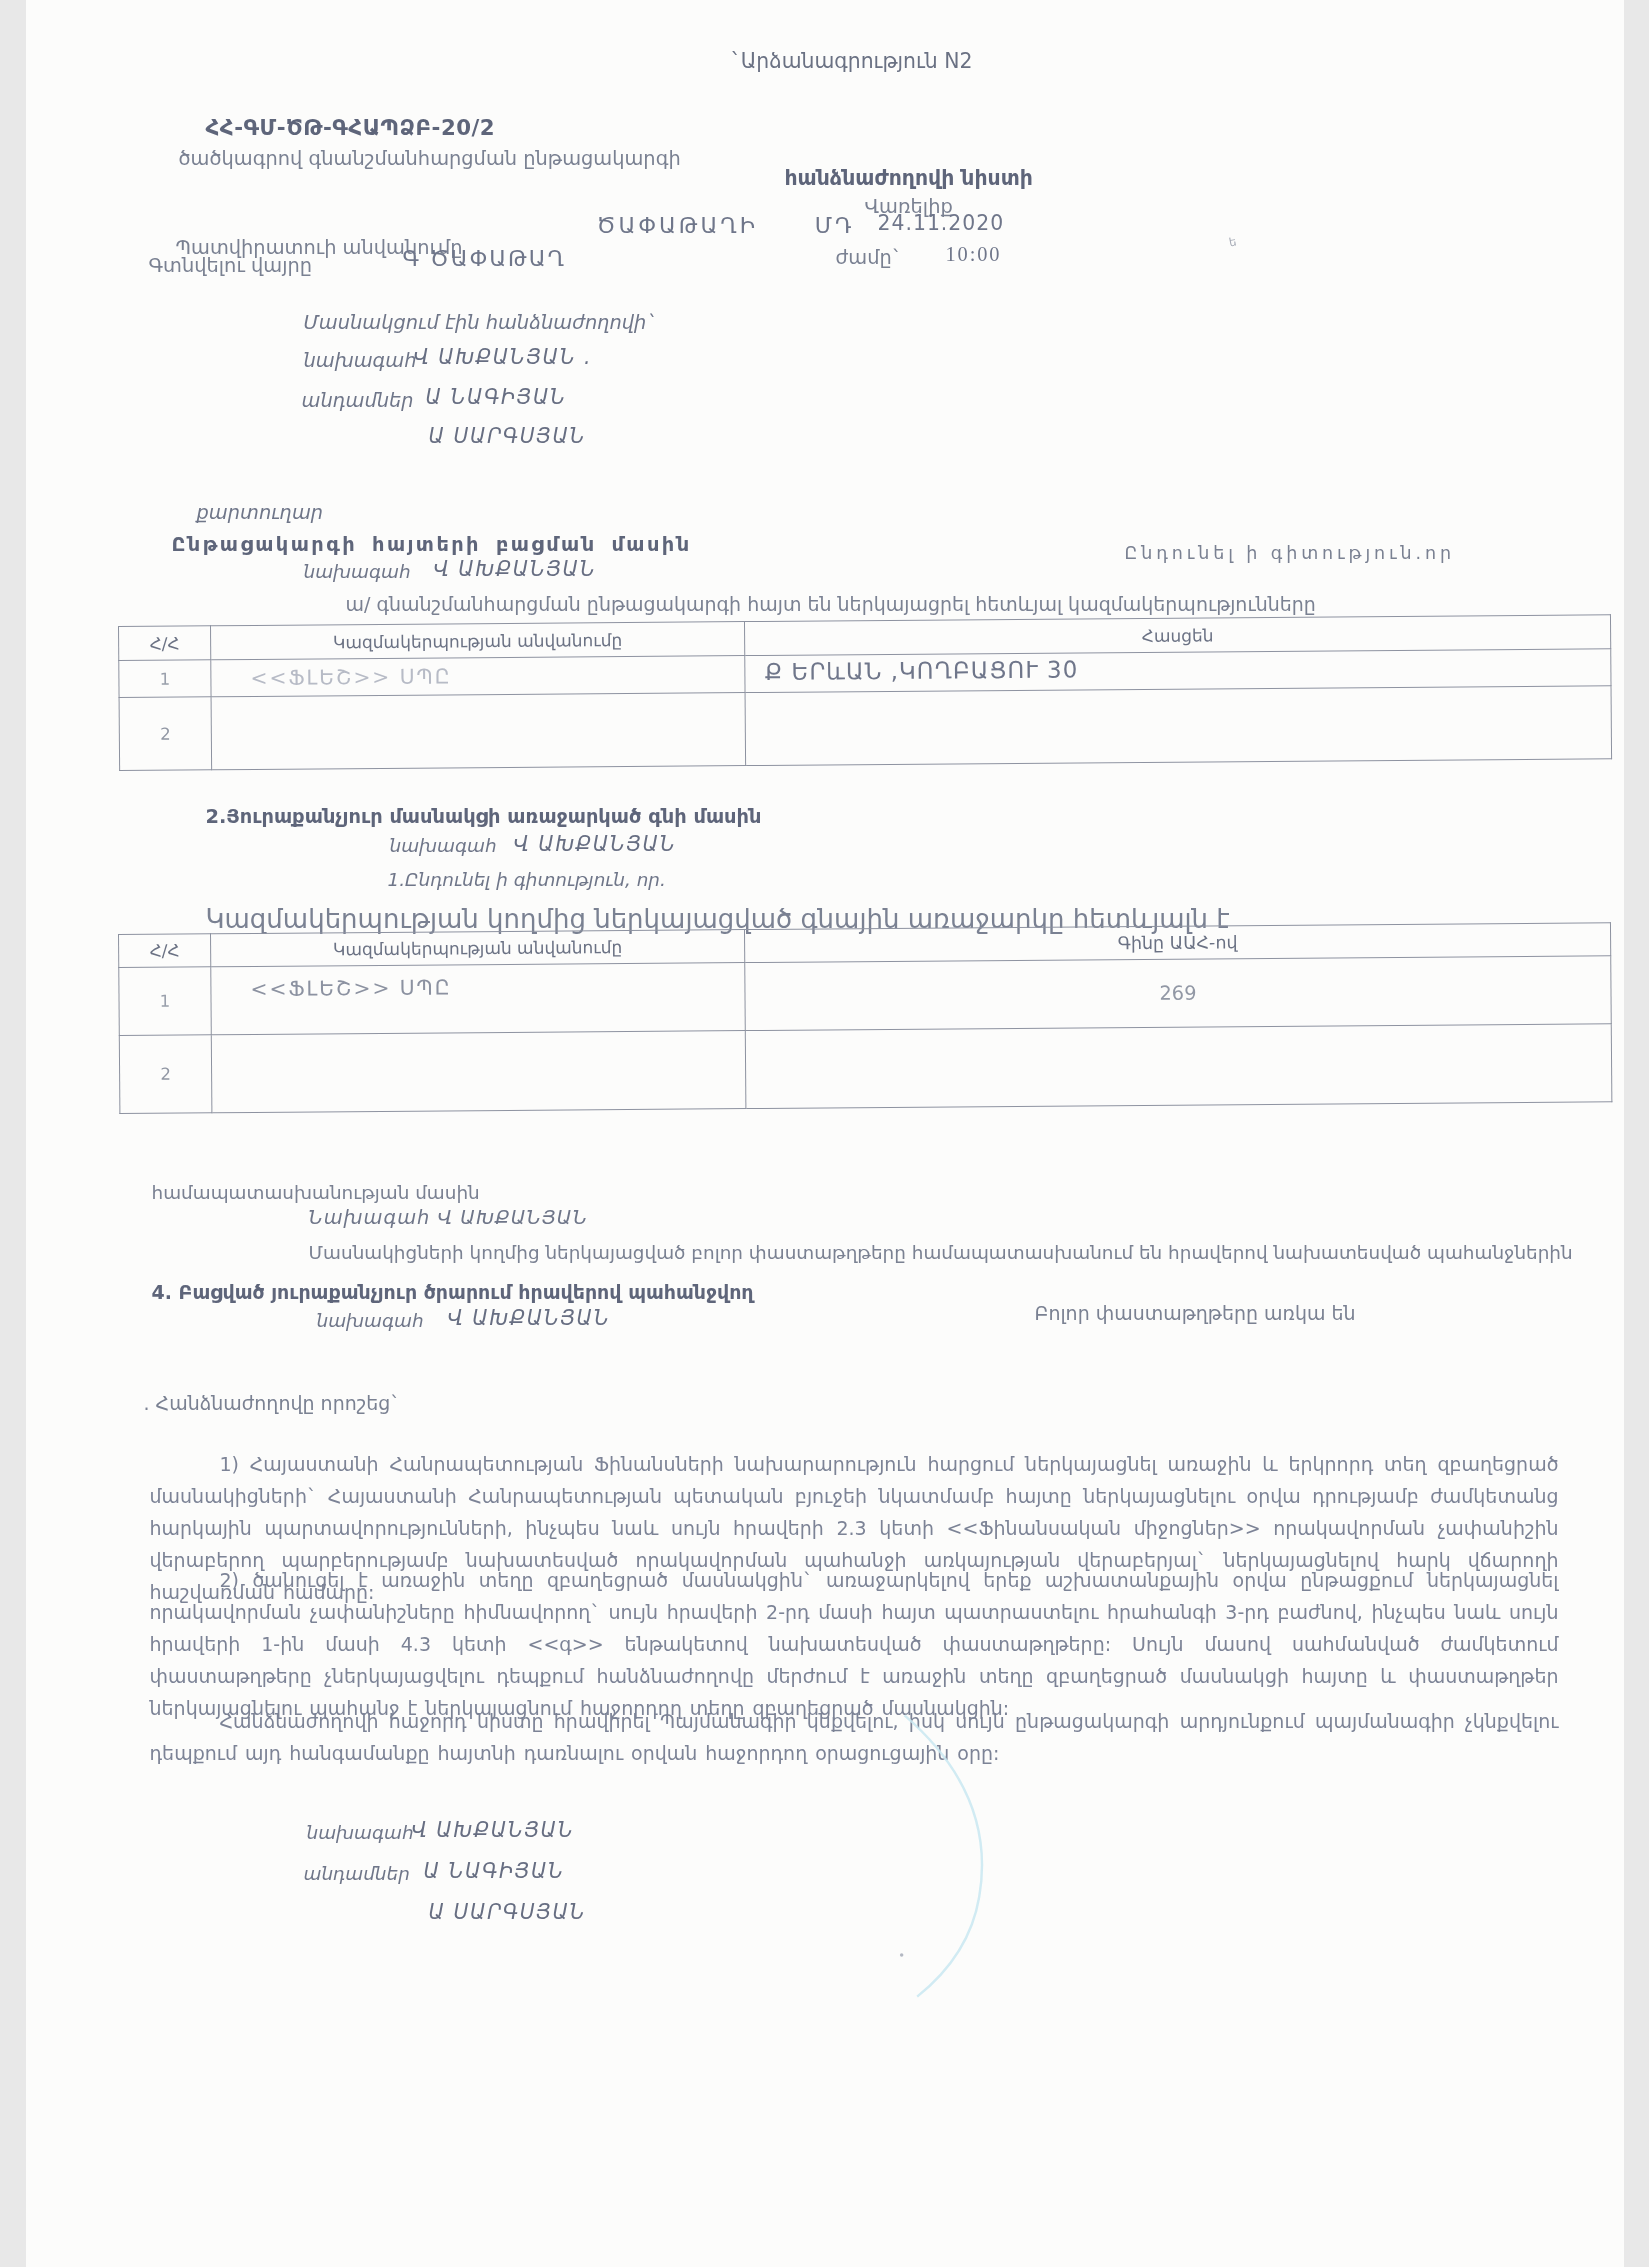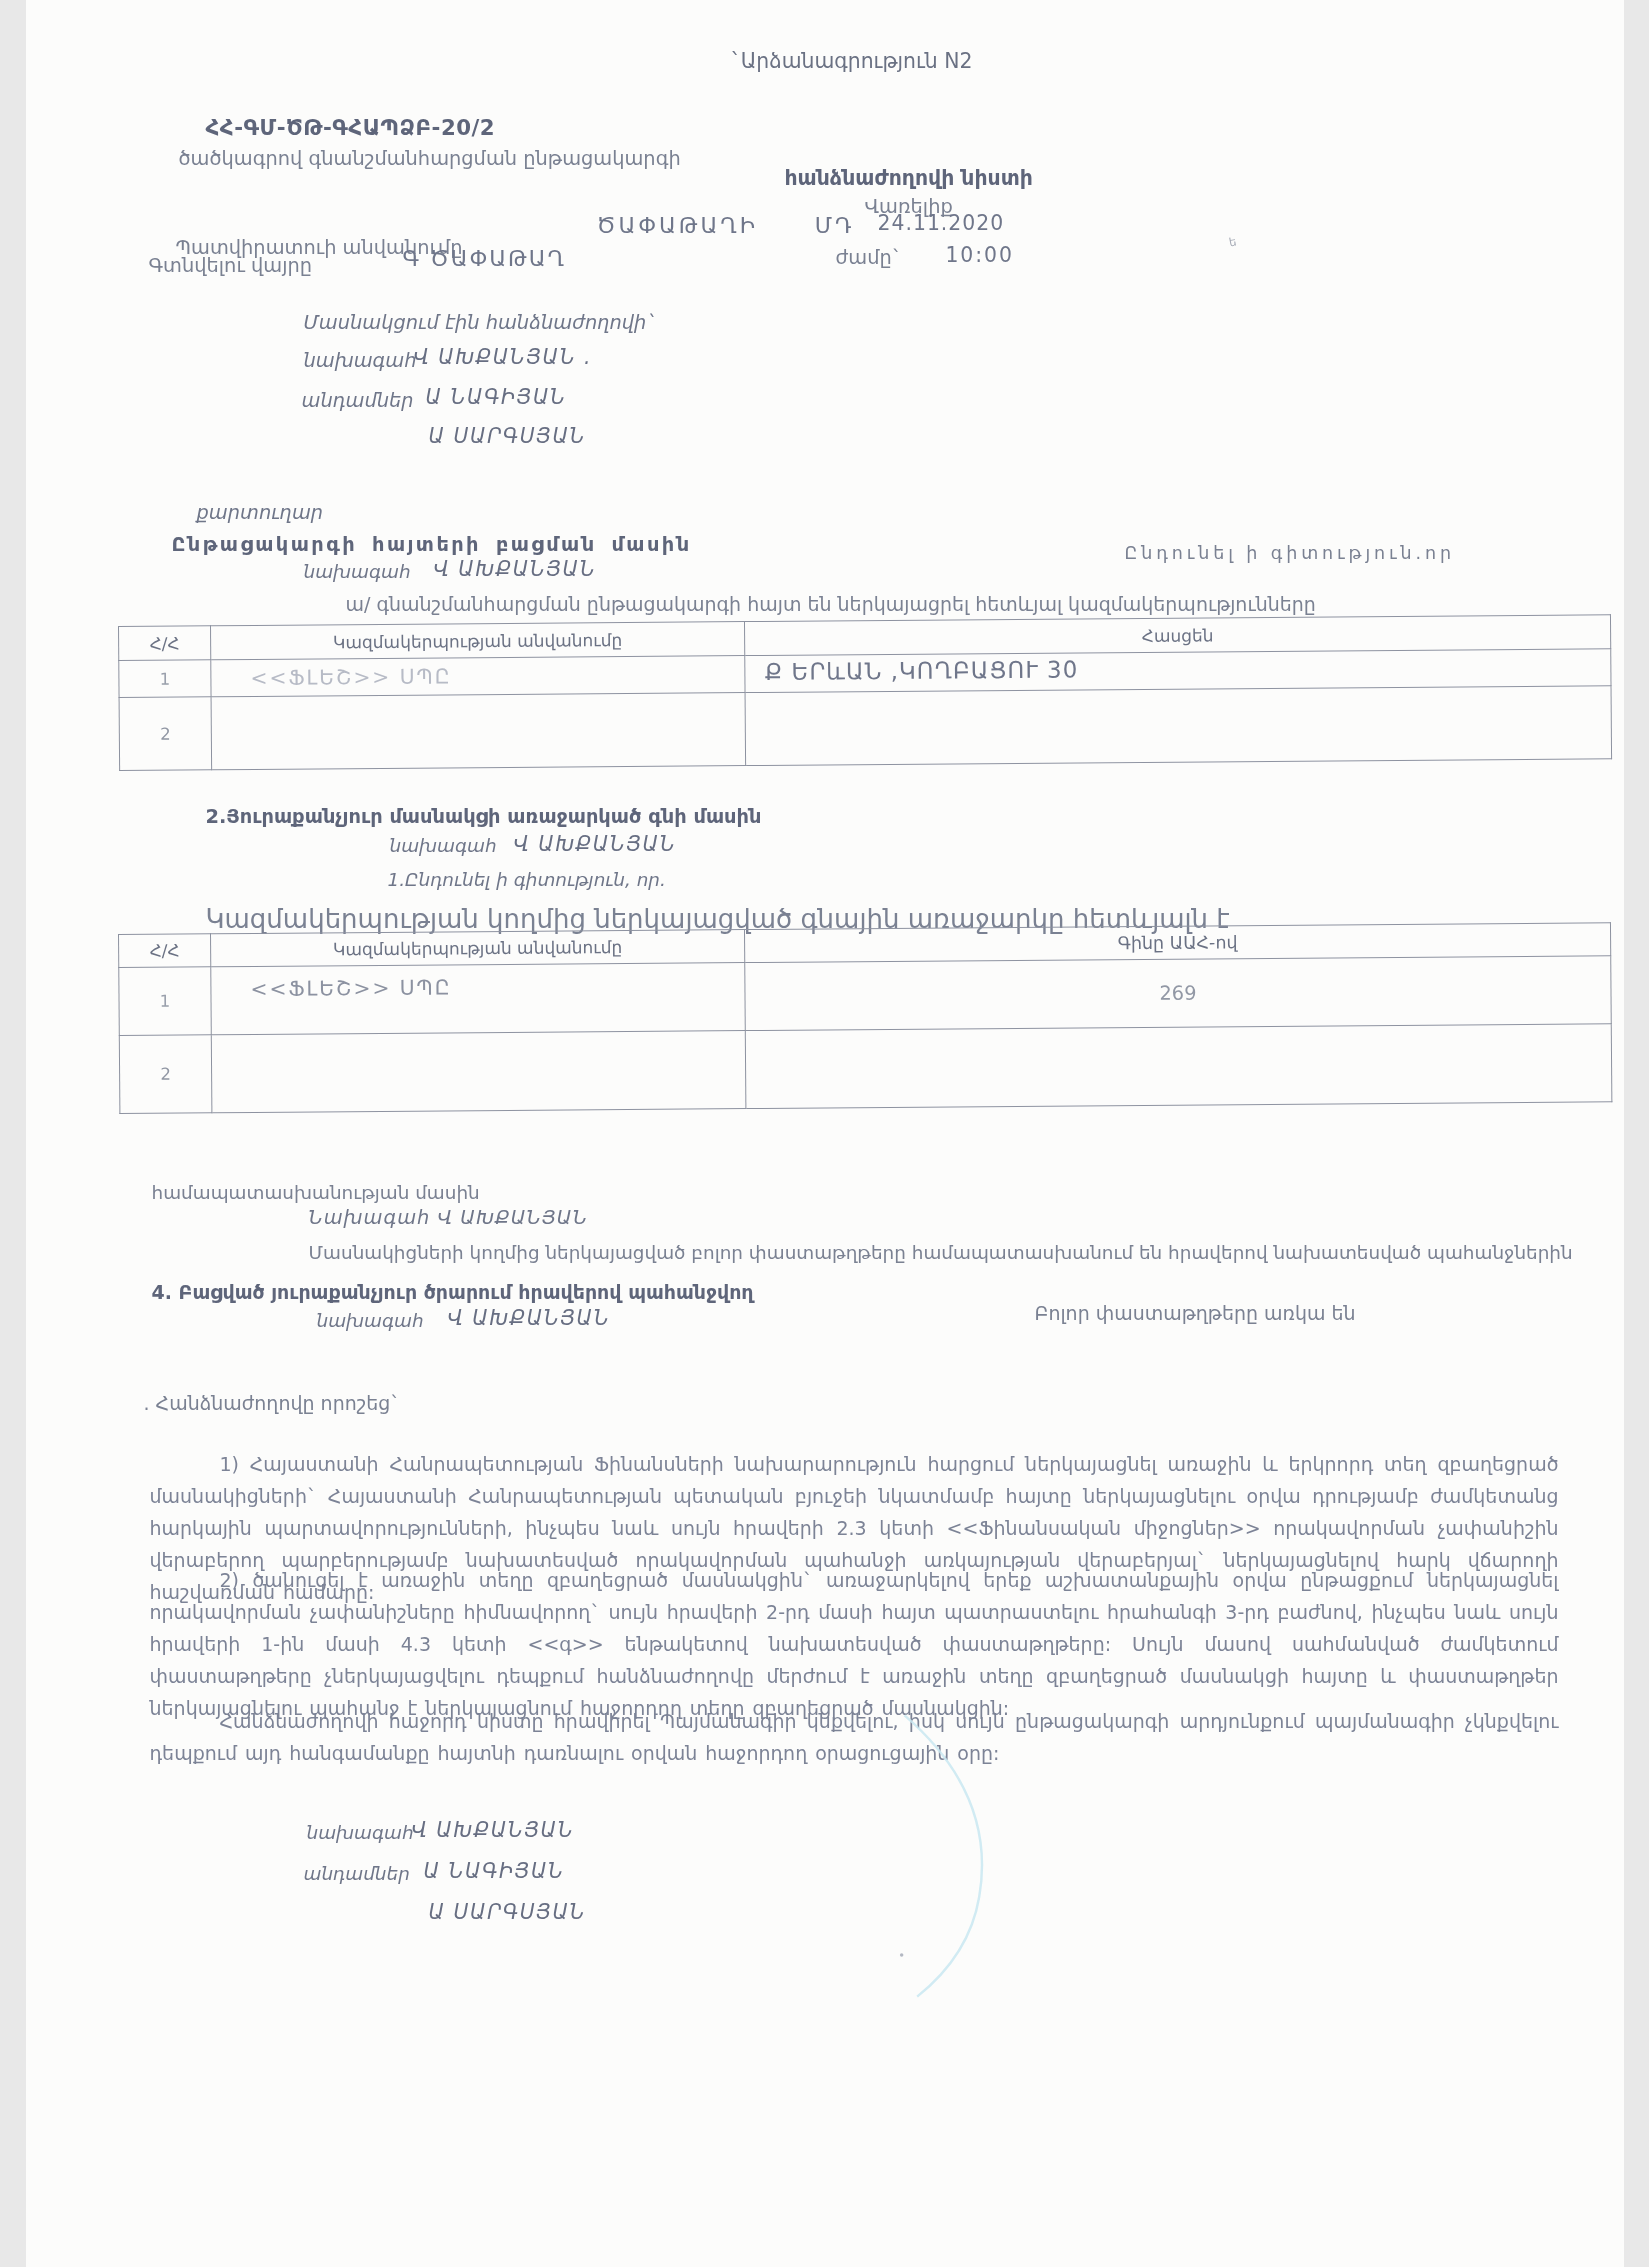--- a/index.html
+++ b/index.html
@@ -47,21 +47,21 @@
   <div class="abs boldhead" style="left:759px;top:166px;font-size:20.4px;">հանձնաժողովի նիստի</div>
   <div class="abs print" style="left:839px;top:195px;">Վառելիք</div>
 
   <div class="abs print" style="left:116px;top:236px;margin-left:34px;">Պատվիրատուի անվանումը</div>
   <div class="abs hw" style="left:571px;top:213px;font-size:22px;letter-spacing:2.9px;word-spacing:47px;">ԾԱՓԱԹԱՂԻ ՄԴ</div>
   <div class="abs hw" style="left:852px;top:211px;font-size:20.4px;letter-spacing:1px;">24.11.2020</div>
 
   <div class="abs print" style="left:123px;top:254px;">Գտնվելու վայրը</div>
   <div class="abs hw" style="left:377px;top:246px;font-size:22px;letter-spacing:1.9px;">Գ ԾԱՓԱԹԱՂ</div>
   <div class="abs print" style="left:810px;top:246px;">ժամը`</div>
-  <div class="abs hw" style="left:920px;top:243px;font-size:20.4px;letter-spacing:1.9px;">10:00</div>
+  <div class="abs hw" style="left:920px;top:243px;font-size:20.4px;letter-spacing:1.9px;font-family:Liberation Serif, serif;">10:00</div>
   <div class="abs" style="left:1203px;top:235px;font-size:11.6px;color:#a6abb6;transform:rotate(-10deg);">ե</div>
 
   <div class="abs ital" style="left:278px;top:311px;">Մասնակցում էին հանձնաժողովի`</div>
   <div class="abs ital" style="left:278px;top:349px;">նախագահ</div>
   <div class="abs capsname" style="left:388px;top:345px;">Վ ԱԽՔԱՆՅԱՆ .</div>
   <div class="abs ital" style="left:276px;top:389px;">անդամներ</div>
   <div class="abs capsname" style="left:400px;top:385px;">Ա ՆԱԳԻՅԱՆ</div>
   <div class="abs capsname" style="left:403px;top:424px;">Ա ՍԱՐԳՍՅԱՆ</div>
   <div class="abs ital" style="left:171px;top:501px;">քարտուղար</div>
 

